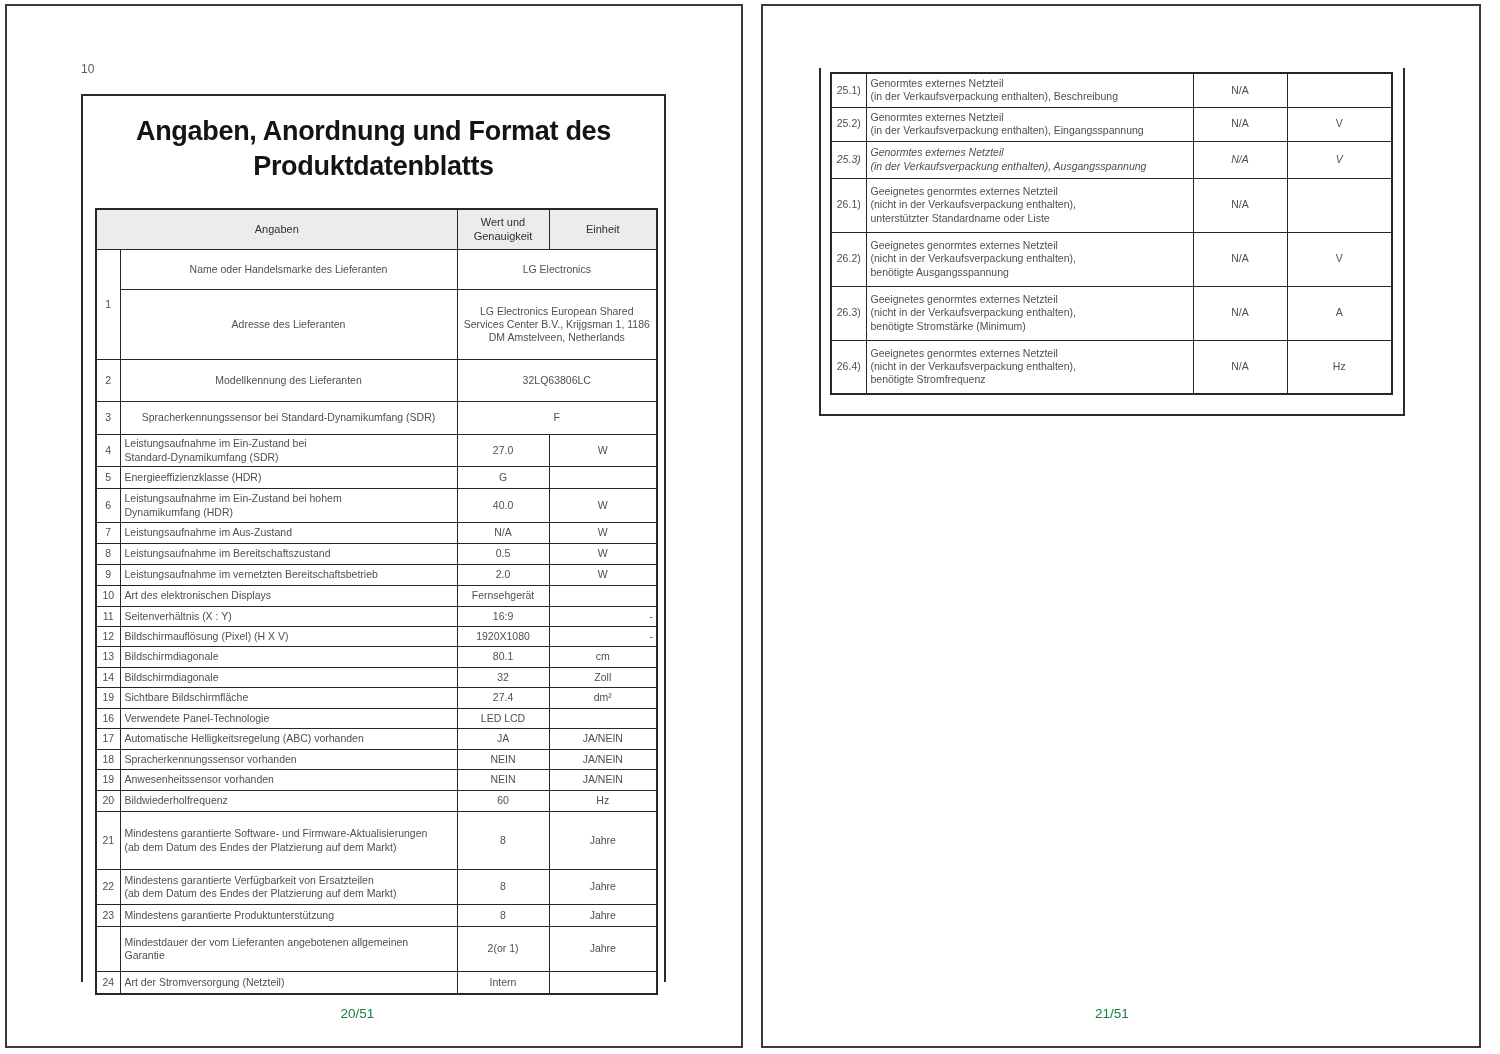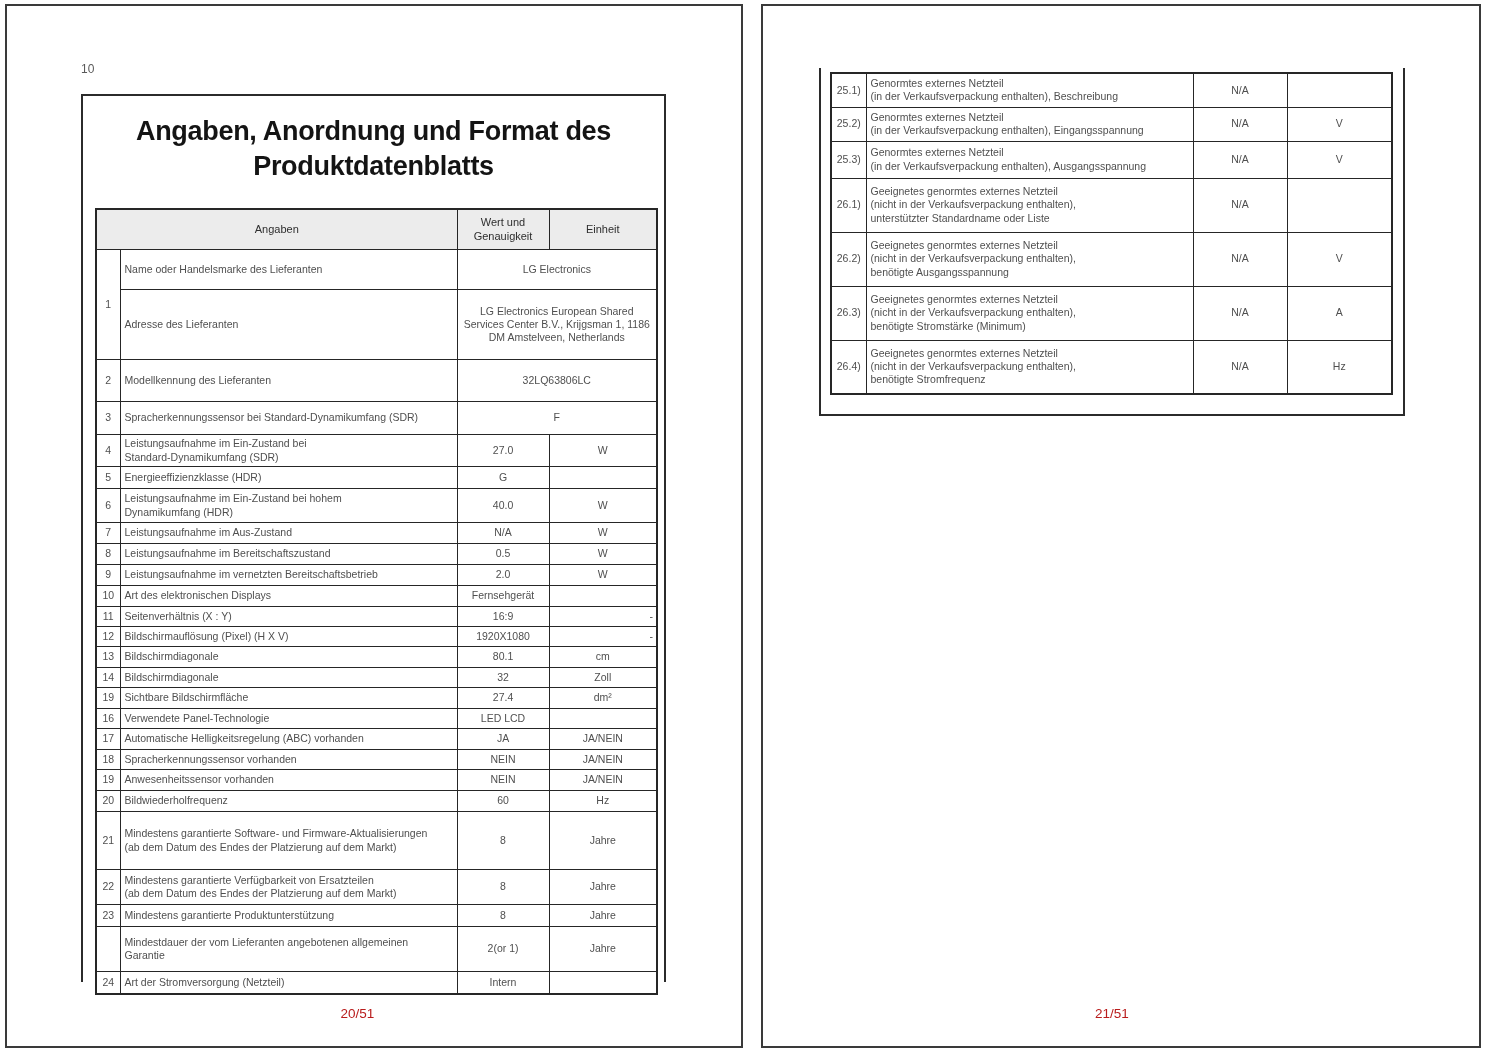--- a/index.html
+++ b/index.html
@@ -23,26 +23,26 @@
     font-size:10.5px;color:#4f4f4f;}
   table.spec td,table.spec th{border:1px solid #262626;padding:1px 4px;vertical-align:middle;
     overflow:hidden;font-weight:normal;line-height:1.25;}
   table.spec{border:2px solid #262626;}
   .tbl-left{left:12px;top:112px;width:561px;}
   .tbl-right{left:9px;top:4px;width:561px;}
 
   thead th{background:#ececec;color:#2e2e2e;font-size:11px;text-align:center;height:37px;}
   td.num{text-align:center;}
   td.desc{text-align:left;white-space:pre-line;}
-  td.desc.center{text-align:left;}
+  td.desc.center{text-align:center;}
   td.val{text-align:center;white-space:pre-line;}
   td.unit{text-align:center;}
   td.unit.right{text-align:right;padding-right:3px;}
 
-  .footer{position:absolute;top:1000px;text-align:center;font-size:13.5px;color:#b91c1c;}
+  .footer{position:absolute;top:1000px;text-align:center;font-size:13.5px;color:#15803d;}
   .footer-left{left:58px;width:585px;}
   .footer-right{left:56px;width:586px;}
 </style>
 </head>
 <body>
 
 <div class="page page-left">
   <div class="section-label">10</div>
   <div class="frame frame-left">
     <div class="doc-title">Angaben, Anordnung und Format des
@@ -243,21 +243,21 @@
             <td class="val">N/A</td>
             <td class="unit"></td>
           </tr>
           <tr style="height: 34px;">
             <td class="num">25.2)</td>
             <td class="desc">Genormtes externes Netzteil
 (in der Verkaufsverpackung enthalten), Eingangsspannung</td>
             <td class="val">N/A</td>
             <td class="unit">V</td>
           </tr>
-          <tr style="height: 37px;">
+          <tr style="height: 37px; font-style: italic;">
             <td class="num">25.3)</td>
             <td class="desc">Genormtes externes Netzteil
 (in der Verkaufsverpackung enthalten), Ausgangsspannung</td>
             <td class="val">N/A</td>
             <td class="unit">V</td>
           </tr>
           <tr style="height: 54px;">
             <td class="num">26.1)</td>
             <td class="desc">Geeignetes genormtes externes Netzteil
 (nicht in der Verkaufsverpackung enthalten),

